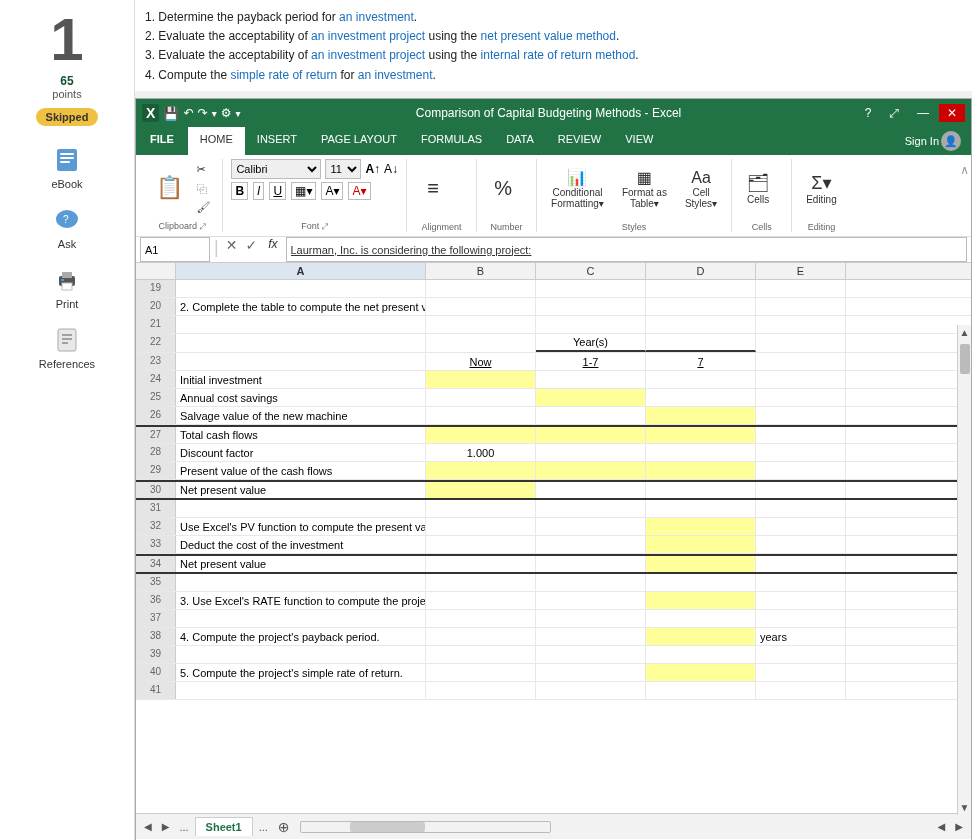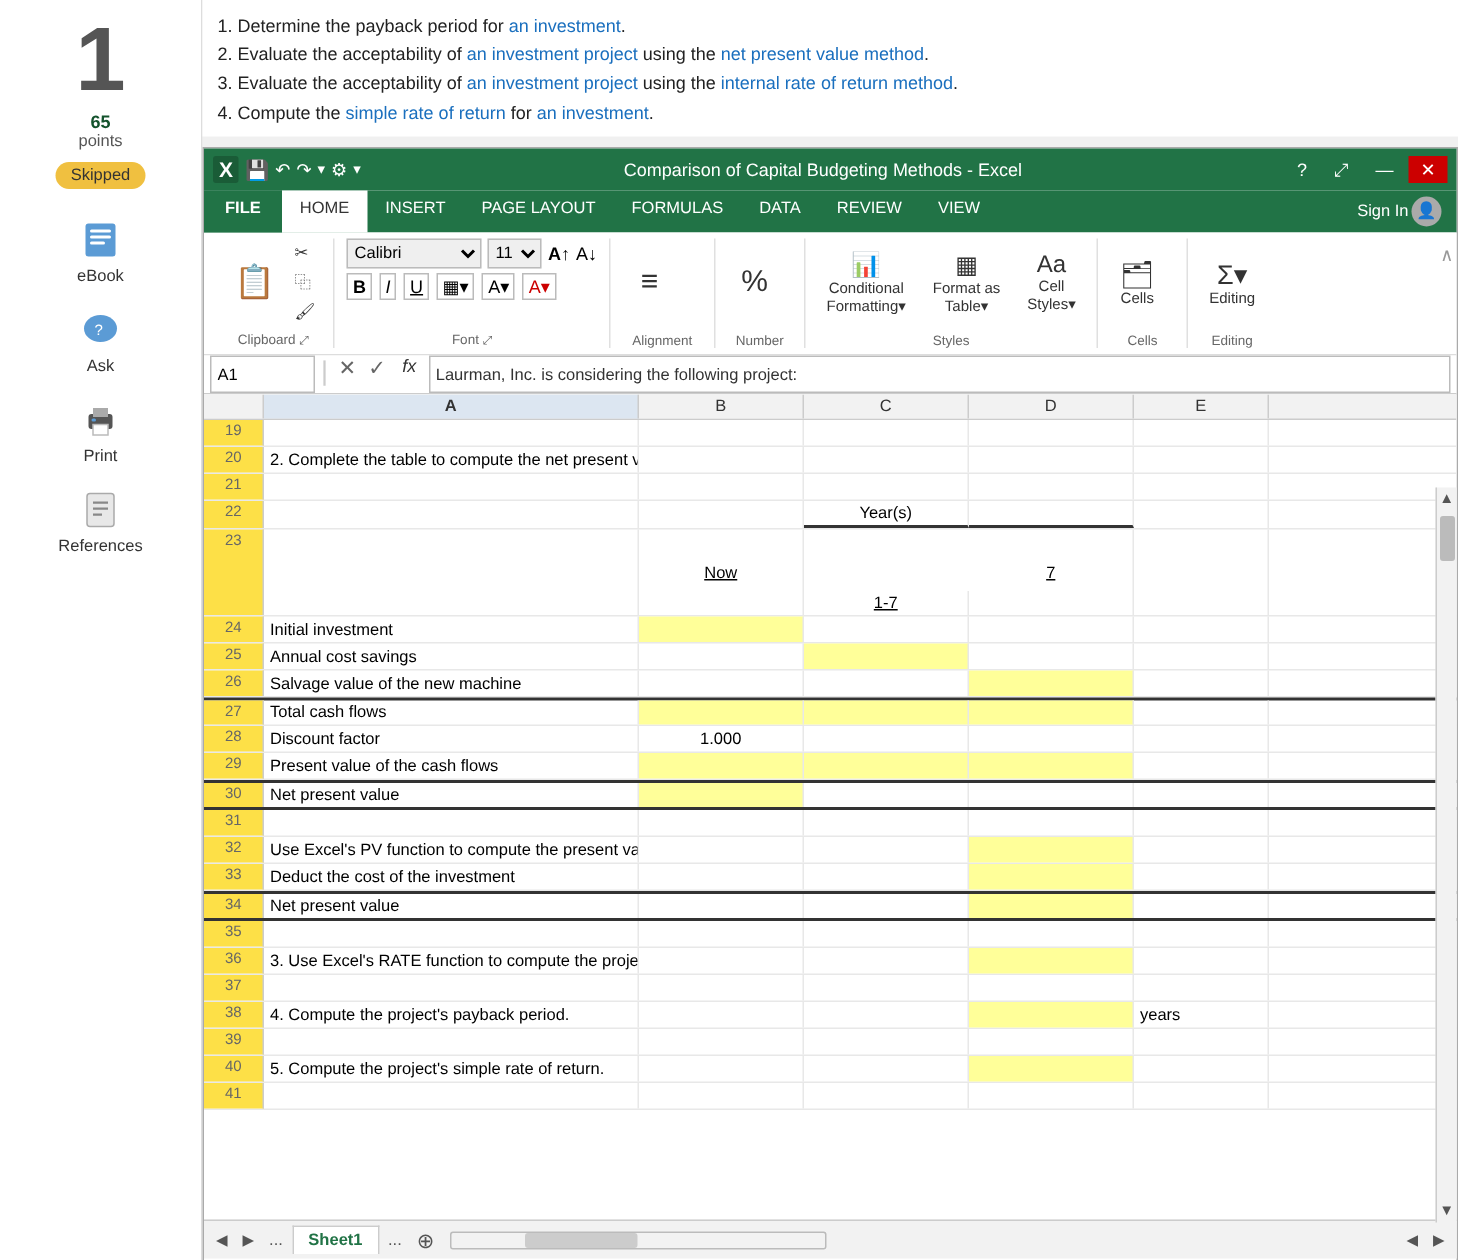--- a/index.html
+++ b/index.html
@@ -33,21 +33,21 @@
     .points-sub {
       font-size: 11px;
       color: #555;
       text-align: center;
       margin-bottom: 8px;
     }
     .skipped-badge {
       background: #f0c040;
       color: #333;
       font-size: 11px;
-      font-weight: normal;
+      font-weight: bold;
       padding: 3px 10px;
       border-radius: 12px;
       margin-bottom: 18px;
       cursor: pointer;
     }
     .sidebar-item {
       display: flex;
       flex-direction: column;
       align-items: center;
       margin-bottom: 14px;
@@ -191,20 +191,21 @@
     .formula-controls { display: flex; gap: 2px; color: #666; font-size: 14px; }
     .formula-controls span { cursor: pointer; padding: 0 3px; }
     .fx-label { font-size: 12px; font-style: italic; color: #333; padding: 0 4px; }
     .formula-input {
       flex: 1;
       border: 1px solid #bbb;
       padding: 2px 4px;
       font-size: 11px;
       font-family: 'Segoe UI', Arial, sans-serif;
       color: #333;
+      text-decoration: underline;
     }
 
     
     .spreadsheet-area {
       display: flex;
       flex-direction: column;
       height: calc(100% - 28px - 80px - 26px - 28px);
       overflow: hidden;
       background: #fff;
     }
@@ -236,21 +237,21 @@
     .col-header.col-e { width: 90px; min-width: 90px; }
 
     .spreadsheet-body { overflow-y: auto; overflow-x: hidden; }
     .spreadsheet-row {
       display: flex;
       border-bottom: 1px solid #e8e8e8;
       min-height: 18px;
     }
     .row-num {
       width: 40px; min-width: 40px;
-      background: #fde047;
+      background: #e5e5e5;
       border-right: 1px solid #ccc;
       text-align: center;
       font-size: 10px;
       color: #666;
       padding: 2px 0;
     }
     .cell {
       padding: 2px 4px;
       font-size: 11px;
       border-right: 1px solid #e8e8e8;
@@ -567,21 +568,21 @@
           <div class="cell col-b"></div>
           <div class="cell col-c center" style="border-bottom: 2px solid #333; justify-content:center;">Year(s)</div>
           <div class="cell col-d" style="border-bottom: 2px solid #333;"></div>
           <div class="cell col-e"></div>
         </div>
 
         <div class="spreadsheet-row">
           <div class="row-num">23</div>
           <div class="cell col-a"></div>
           <div class="cell col-b center underline" style="justify-content:center; text-decoration:underline;">Now</div>
-          <div class="cell col-c center underline" style="justify-content:center; text-decoration:underline;margin-top:41px;">1-7</div>
+          <div class="cell col-c center underline" style="justify-content:center; text-decoration:underline;">1-7</div>
           <div class="cell col-d center underline" style="justify-content:center; text-decoration:underline;">7</div>
           <div class="cell col-e"></div>
         </div>
 
         <div class="spreadsheet-row">
           <div class="row-num">24</div>
           <div class="cell col-a">Initial investment</div>
           <div class="cell col-b yellow"></div>
           <div class="cell col-c"></div>
           <div class="cell col-d"></div>

